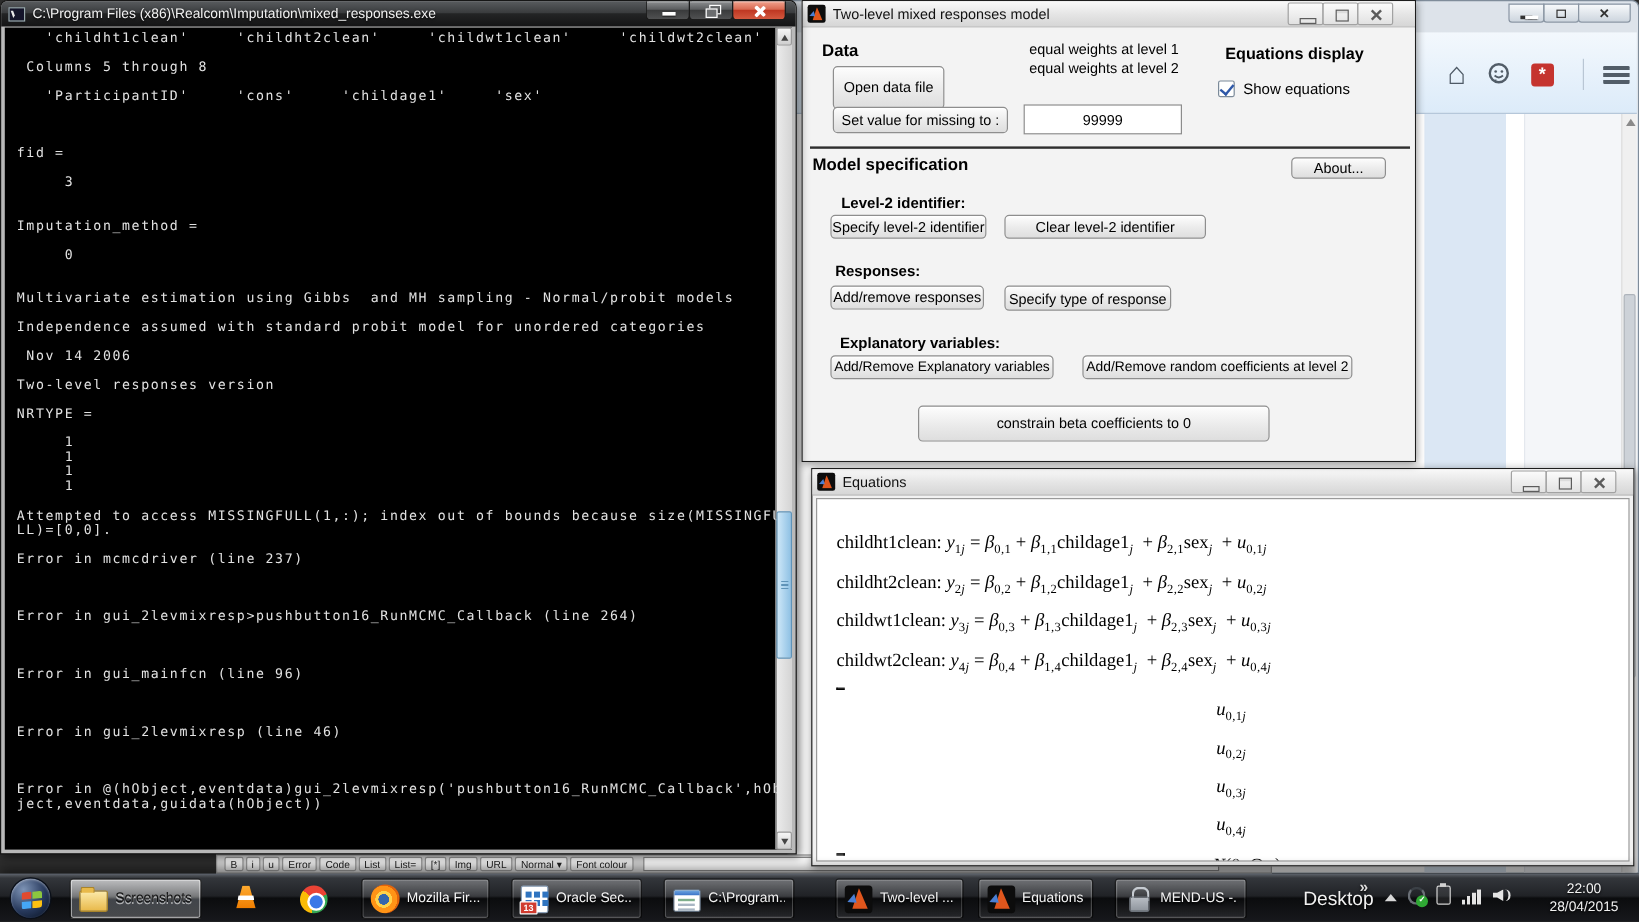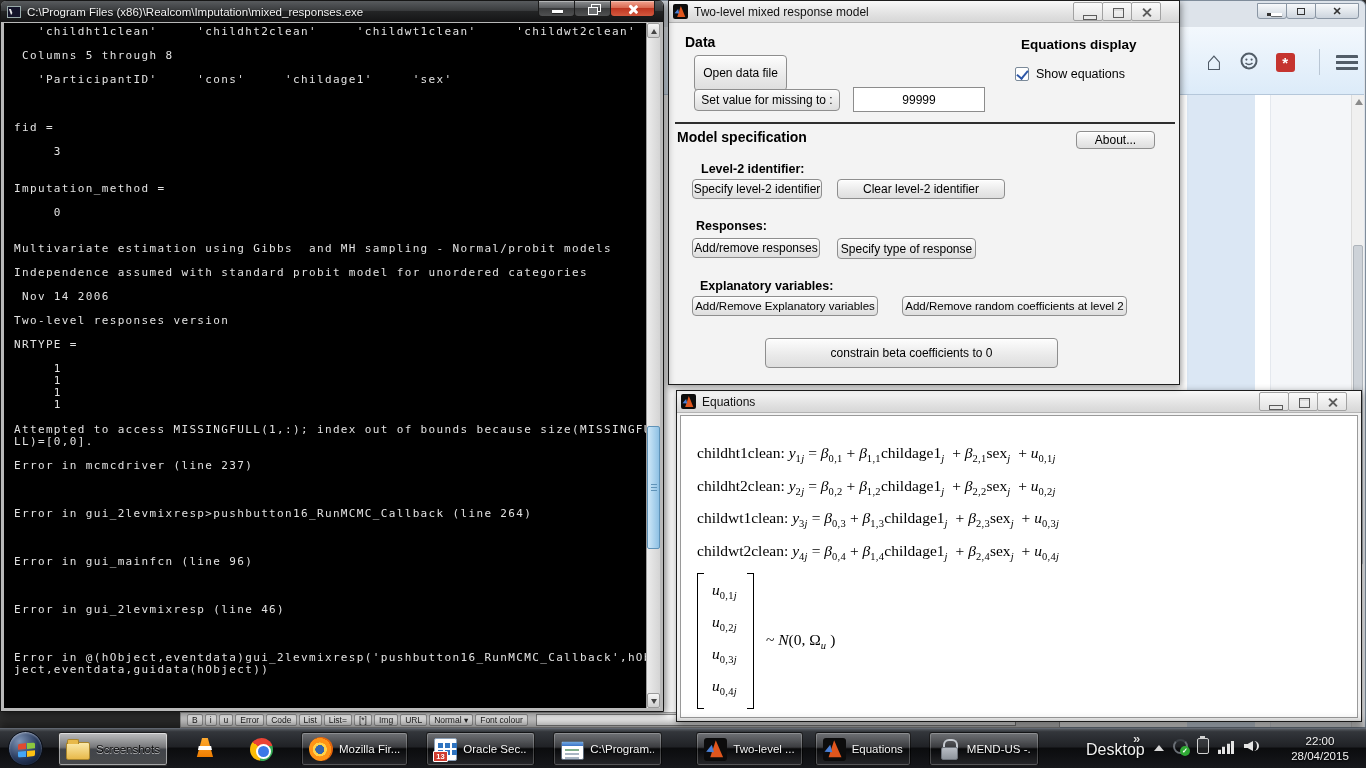--- a/index.html
+++ b/index.html
@@ -109,21 +109,21 @@
   .edit-box { background:#fff; border:1px solid #8c8c8c; font-size:12px; display:flex; align-items:center; justify-content:center; }
 
   
   #eq-win { left:676px; top:390px; width:686px; height:332px; z-index:3; }
   #eq-content { position:absolute; left:3px; right:3px; top:24px; bottom:3px; background:#fff;
                 border:1px solid #9a9a9a; overflow:hidden;
                 font-family:"Liberation Serif","DejaVu Serif",serif; font-size:15.5px; color:#000;
                 padding:24px 0 0 16px; }
   .eq-row { line-height:26.5px; white-space:nowrap; }
   .eq-row sub, .vec sub, .dsub, #e-dist sub { font-size:10.5px; vertical-align:-4px; letter-spacing:.3px; }
-  .vec { display:flex; align-items:center; margin-top:3px; }
+  .vec { display:flex; align-items:center; margin-top:3px;flex-direction:column; }
   .vb { width:7px; align-self:stretch; }
   .vb-l { border-left:1.6px solid #000; border-top:1.6px solid #000; border-bottom:1.6px solid #000; }
   .vb-r { border-right:1.6px solid #000; border-top:1.6px solid #000; border-bottom:1.6px solid #000; }
   .vec-items { padding:4px 10px 4px 8px; }
   .vec-items div { line-height:26px; }
   .vec-dist { margin-left:12px; }
   #e-dist { margin-top:5px; }
 
   
   #taskbar { position:absolute; left:0; top:728px; width:1366px; height:40px; z-index:9;
@@ -335,29 +335,33 @@
       <div class="sc-arrow sc-up"></div>
       <div class="sc-arrow sc-down"></div>
       <div id="console-thumb"></div>
     </div>
   </div>
 </div>
 
 <div id="model-dlg" class="ml-win">
   <div class="ml-title">
     <span class="mini-matlab"></span>
-    <span class="ttl">Two-level mixed response model</span>
+    <span class="ttl">Two-level mixed responses model</span>
   </div>
   <div class="flat-btns" style="right:18px">
     <div class="flat-btn f-min"></div>
     <div class="flat-btn f-rest"></div>
     <div class="flat-btn f-x"></div>
   </div>
   <div class="content">
     <div class="abs h-bold" style="left:16px;top:11px;font-size:14px">Data</div>
+    <div class="abs" style="left:183px;top:10px;width:136px;text-align:center;font-size:12px;line-height:16px">
+      <div>equal weights at level 1</div>
+      <div>equal weights at level 2</div>
+    </div>
     <div class="abs h-bold" style="left:352px;top:14px;font-size:13.5px">Equations display</div>
     <div class="abs btn" style="left:25px;top:32px;width:93px;height:36px">Open data file</div>
     <div class="abs" style="left:346px;top:44px;display:flex;align-items:center;gap:7px">
       <span class="chk checked"></span>
       <span style="font-size:12.5px">Show equations</span>
     </div>
     <div class="abs btn" style="left:25px;top:66px;width:146px;height:22px">Set value for missing to :</div>
     <div class="abs edit-box" style="left:184px;top:64px;width:132px;height:25px">99999</div>
     <div id="dlg-sep" style="top:99px"></div>
     <div class="abs h-bold" style="left:8px;top:106px;font-size:14px">Model specification</div>

